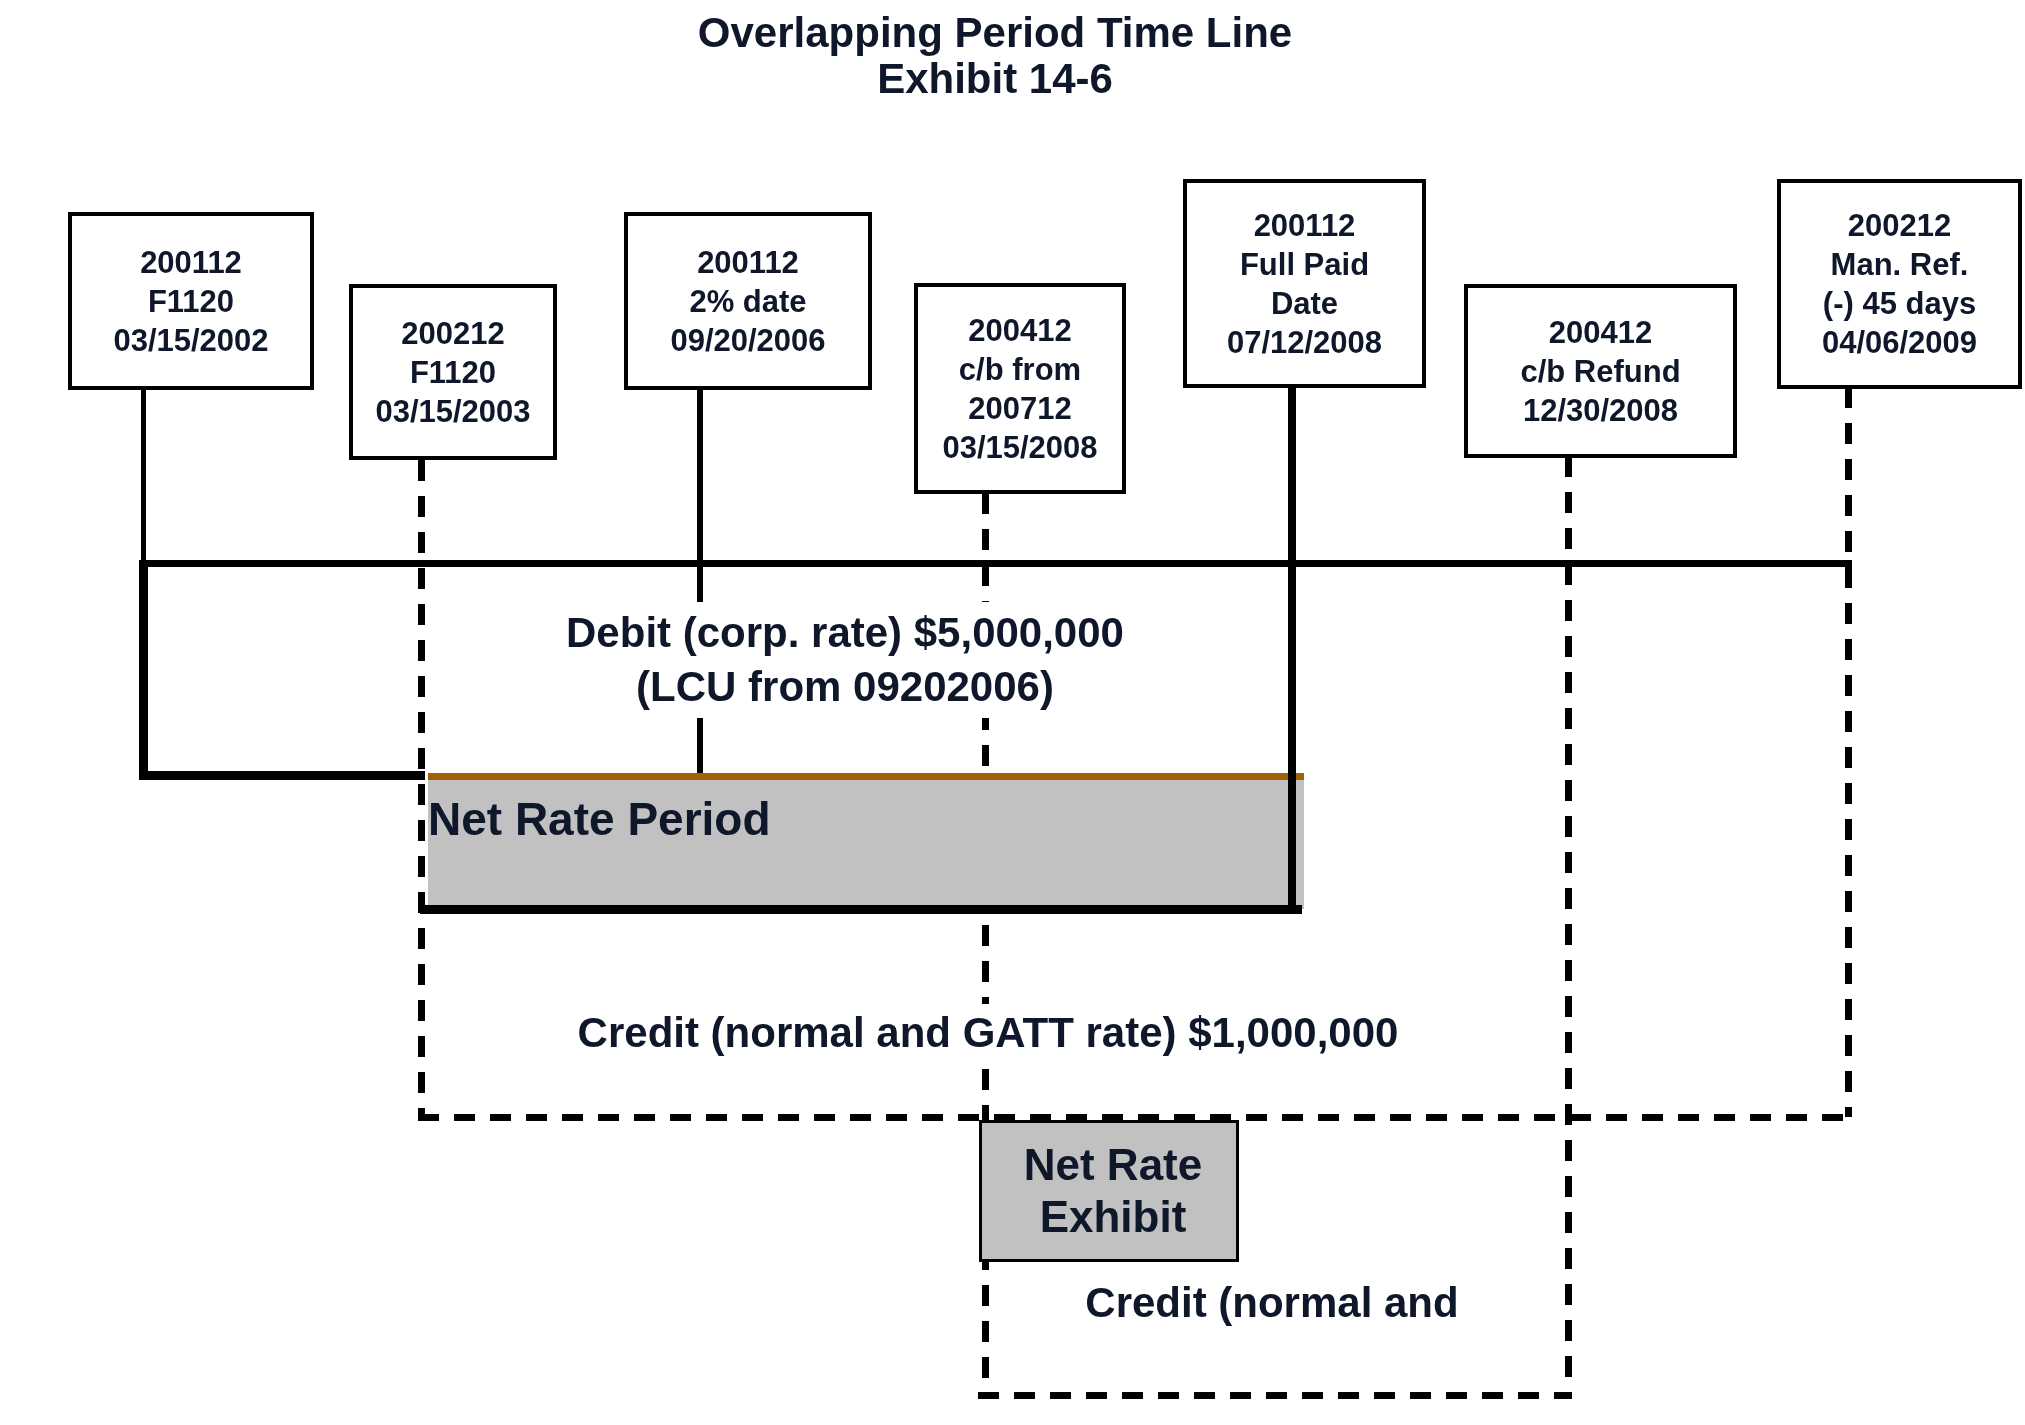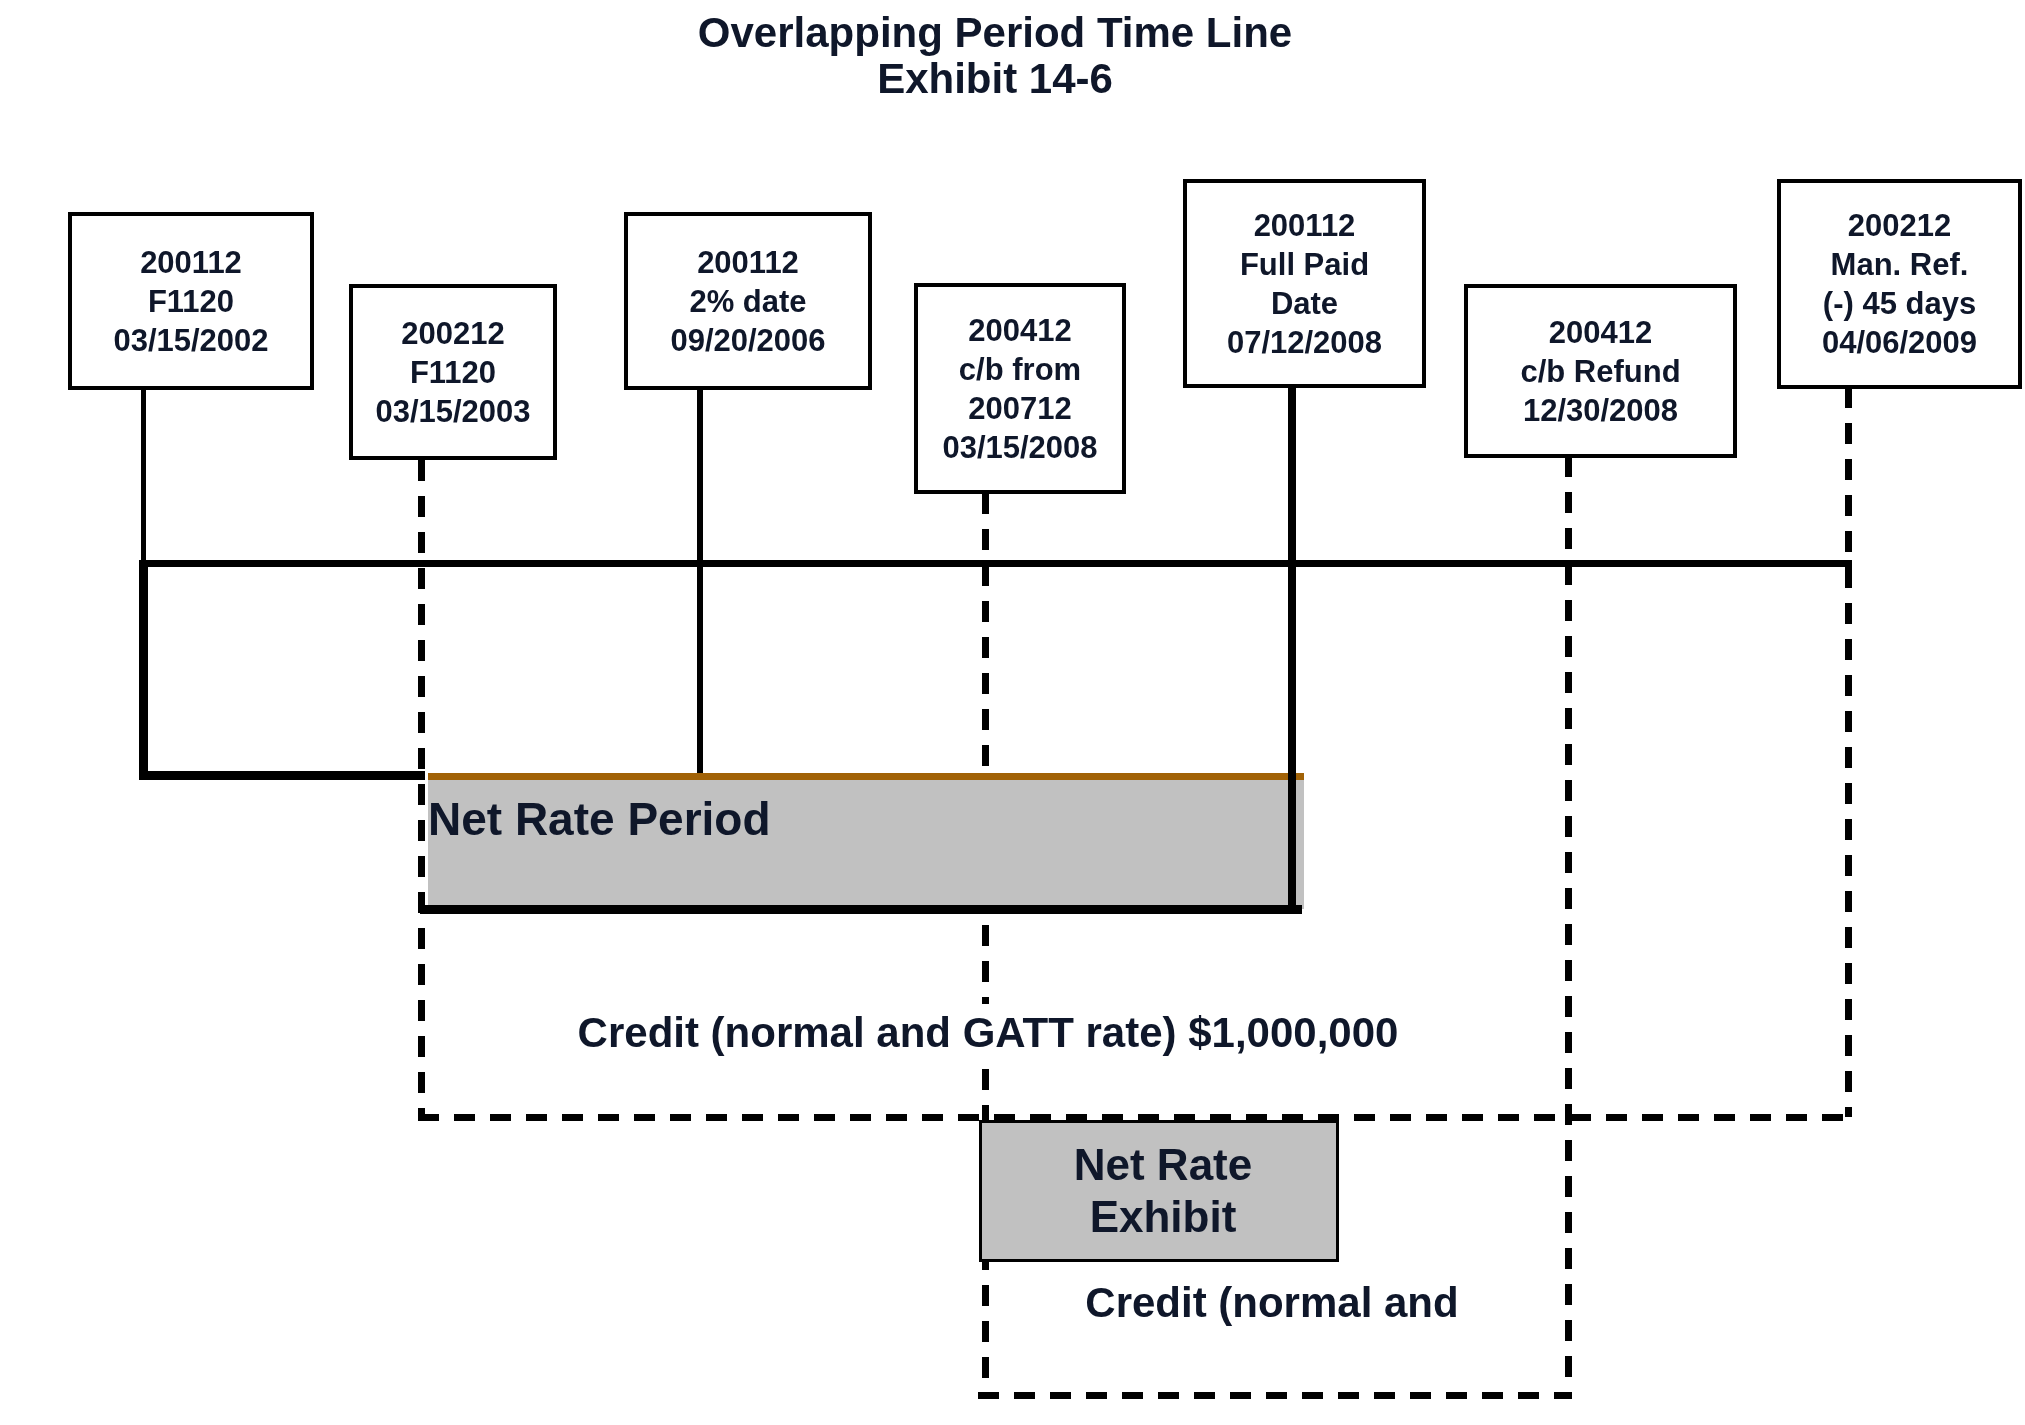--- a/index.html
+++ b/index.html
@@ -33,21 +33,21 @@
   #box6{left:1432px;top:284px; width:273px; height:174px;}
   #box7{left:1745px;top:179px; width:245px; height:210px;}
 
   #bar1{
     left:428px;top:773px;width:876px;height:136px;background:#c1c1c1;
     border-top:7px solid #a16207;box-sizing:border-box;
     display:flex;justify-content:flex-start;align-items:flex-start;padding-top:12px;
     font-size:46px;font-weight:bold;
   }
   #bar2{
-    left:979px;top:1120px;width:360px;height:142px;background:#c1c1c1;
+    left:979px;top:1120px;width:260px;height:142px;background:#c1c1c1;
     border:3px solid #000;box-sizing:border-box;
     display:flex;flex-direction:column;justify-content:center;align-items:center;
     font-size:44px;font-weight:bold;line-height:52px;text-align:center;padding-left:8px;
   }
 
   .floatlabel{
     font-weight:bold;text-align:center;background:#fff;
   }
   #debit-label{left:520px;top:602px;width:650px;font-size:42px;line-height:54px;padding:4px 0;}
   #credit1-label{left:520px;top:1004px;width:936px;font-size:42px;line-height:54px;padding:2px 0;}
@@ -94,20 +94,24 @@
 
   <svg id="lines-over" class="layer" viewBox="0 0 2025 1425">
 
     <line x1="421.5" y1="460" x2="421.5" y2="1117" stroke="#000" stroke-width="7" stroke-dasharray="21 15"></line>
 
     <line x1="1292" y1="386" x2="1292" y2="911" stroke="#000" stroke-width="8"></line>
 
     <line x1="420" y1="909.5" x2="1302" y2="909.5" stroke="#000" stroke-width="9"></line>
   </svg>
 
+  <div id="debit-label" class="abs floatlabel">
+    <div>Debit (corp. rate) $5,000,000</div>
+    <div>(LCU from 09202006)</div>
+  </div>
   <div id="credit1-label" class="abs floatlabel">Credit (normal and GATT rate) $1,000,000</div>
   <div id="credit2-label" class="abs floatlabel">
     <div>Credit (normal and</div>
   </div>
 
   <div id="box1" class="abs event-box">
     <span>200112</span>
     <span>F1120</span>
     <span>03/15/2002</span>
   </div>

